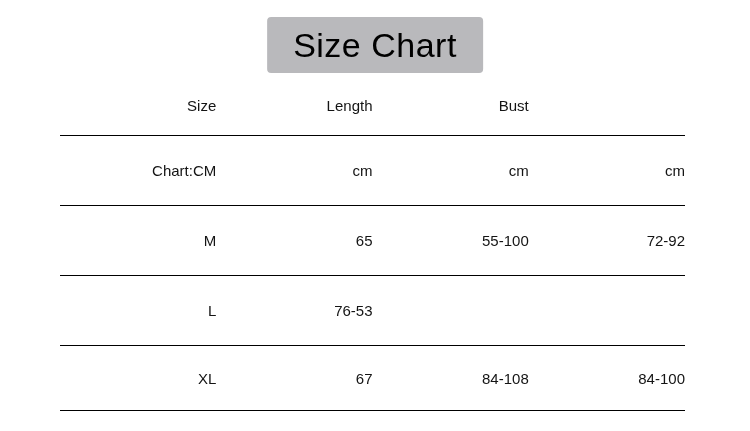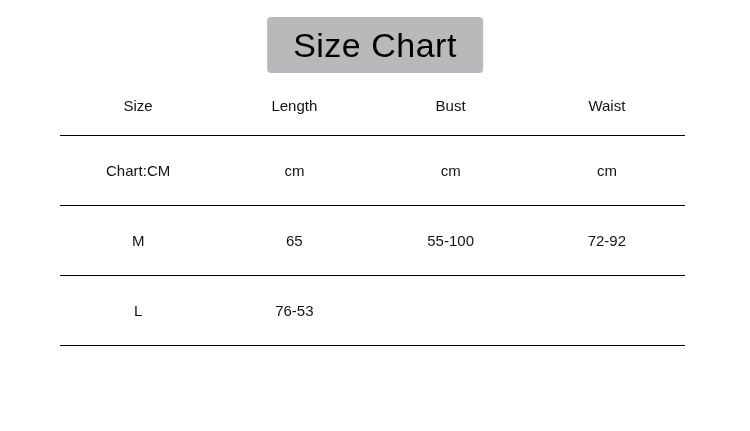--- a/index.html
+++ b/index.html
@@ -44,40 +44,39 @@
   .t-row {
     display: grid;
     grid-template-columns: repeat(4, 1fr);
     align-items: center;
     border-bottom: 1.5px solid #000000;
   }
   .t-row.header  { height: 59px; }
   .t-row.body    { height: 69px; }
   .t-row.last    { height: 64px; }
   .t-cell {
-    text-align: center;
+    text-align: right;
     font-size: 15px;
     color: #141414;
     line-height: 1;
   }
 </style>
 </head>
 <body>
 
 <div class="page">
 
   <div class="title-box">Size Chart</div>
 
   <div class="size-table">
 
     <div class="t-row header">
       <div class="t-cell">Size</div>
       <div class="t-cell">Length</div>
       <div class="t-cell">Bust</div>
-      <div class="t-cell">Waist</div>
     </div>
 
     <div class="t-row body">
       <div class="t-cell">Chart:CM</div>
       <div class="t-cell">cm</div>
       <div class="t-cell">cm</div>
       <div class="t-cell">cm</div>
     </div>
 
     <div class="t-row body">
@@ -85,16 +84,22 @@
       <div class="t-cell">65</div>
       <div class="t-cell">55-100</div>
       <div class="t-cell">72-92</div>
     </div>
 
     <div class="t-row body">
       <div class="t-cell">L</div>
       <div class="t-cell">76-53</div>
     </div>
 
+    <div class="t-row body last">
+      <div class="t-cell">XL</div>
+      <div class="t-cell">67</div>
+      <div class="t-cell">84-108</div>
+      <div class="t-cell">84-100</div>
+    </div>
 
   </div>
 
 </div>
 
 </body></html>

